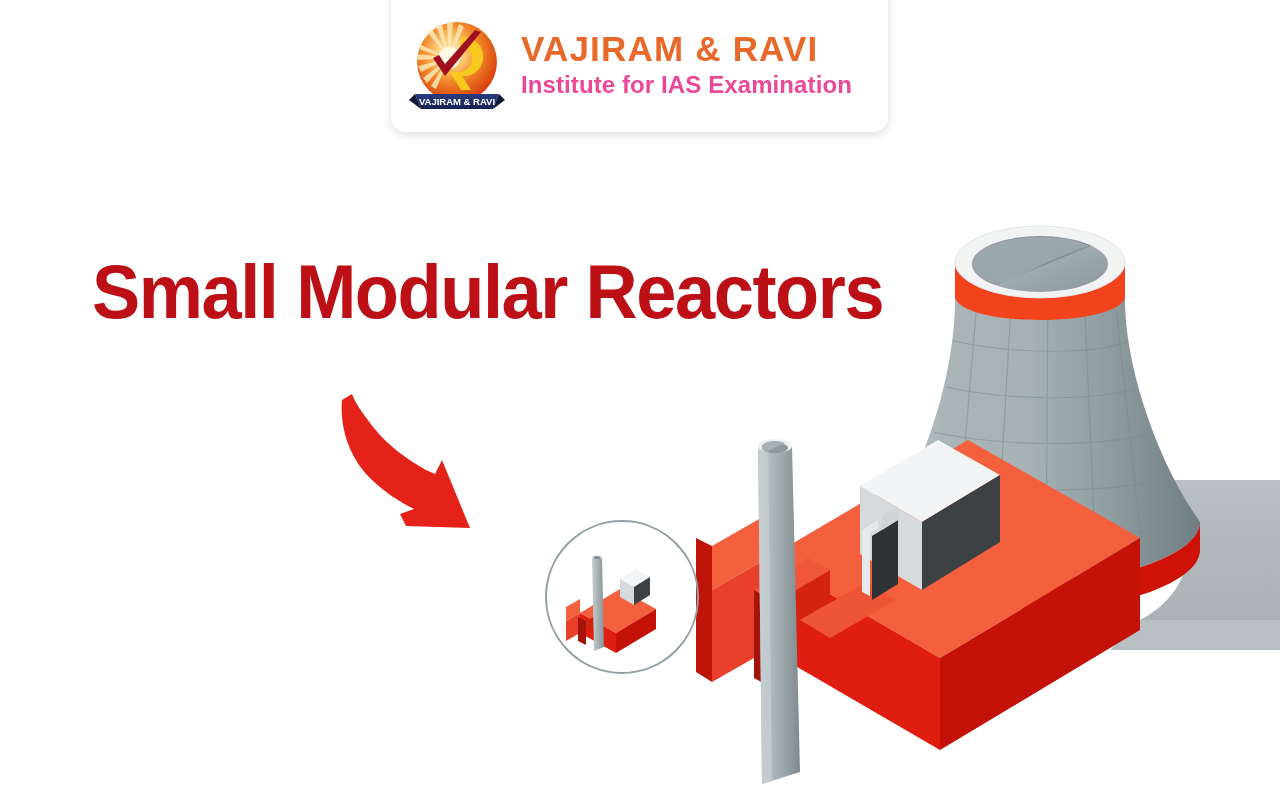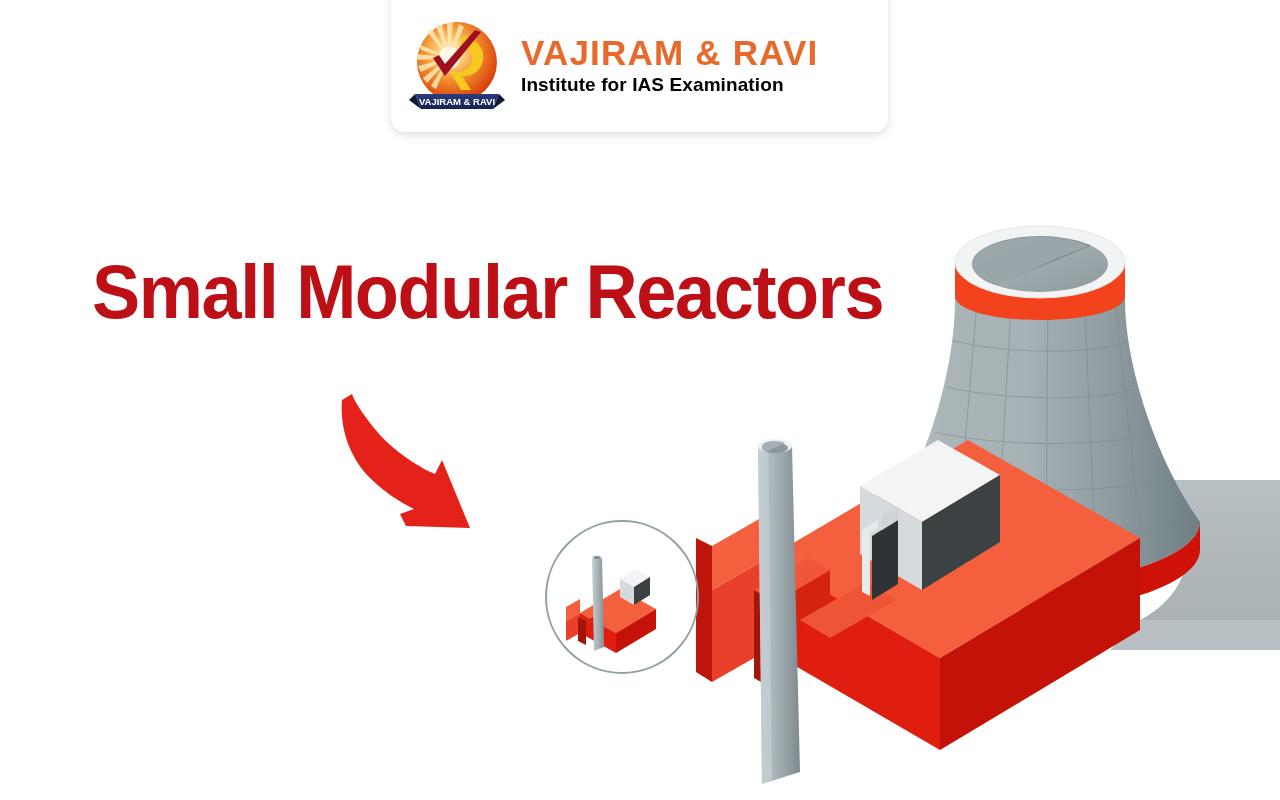--- a/index.html
+++ b/index.html
@@ -48,23 +48,23 @@
   }
   .brand-title {
     font-size: 35px;
     font-weight: bold;
     color: #e8692a;
     letter-spacing: 1.2px;
     line-height: 1.04;
     white-space: nowrap;
   }
   .brand-sub {
-    font-size: 19px;
+    font-size: 24px;
     font-weight: bold;
-    color: #000000;
+    color: #ec4899;
     letter-spacing: 0.1px;
     line-height: 1.5;
     white-space: nowrap;
   }
 
   
   .headline {
     position: absolute;
     left: 92px;
     top: 248px;

